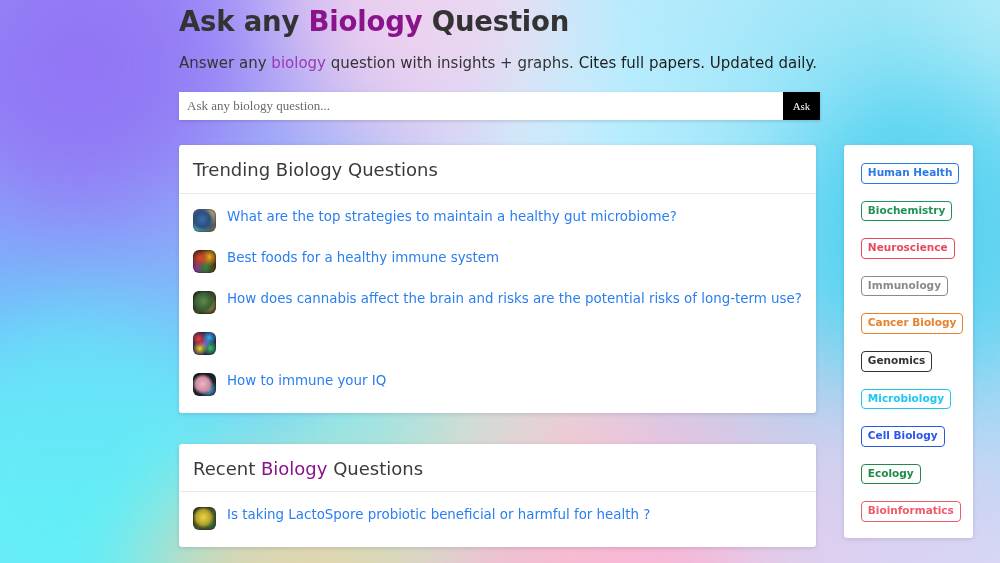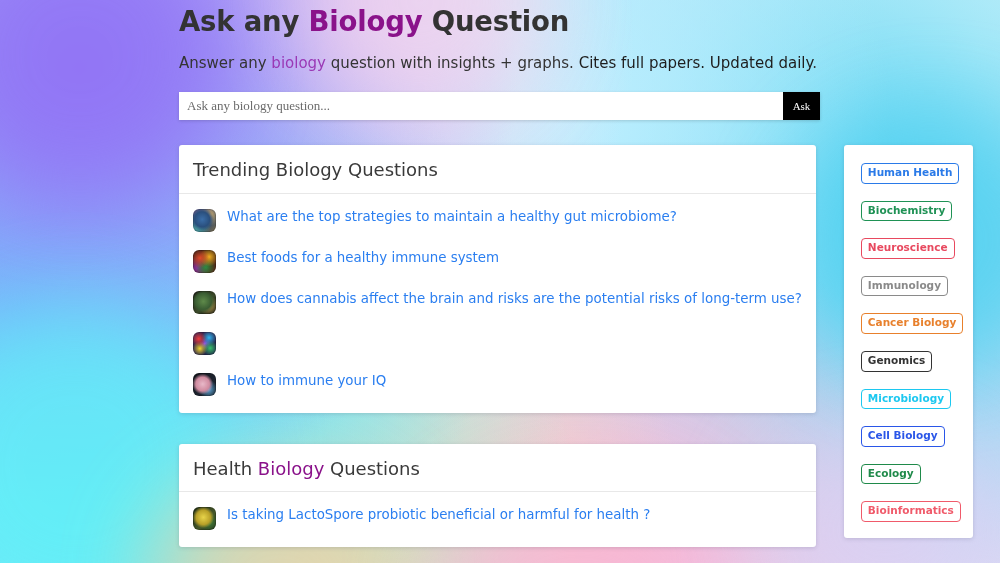--- a/index.html
+++ b/index.html
@@ -265,21 +265,21 @@
               <div class="thumb th-fields"></div>
             </div>
             <div class="q-row">
               <div class="thumb th-iq"></div>
               <a class="q-link" href="#">How to immune your IQ</a>
             </div>
           </div>
       </div>
 
       <div class="card">
-        <div class="card-header"><span>Health </span><span class="accent">Biology</span><span> Questions</span></div>
+        <div class="card-header"><span>Recent </span><span class="accent">Biology</span><span> Questions</span></div>
         <div class="card-body" id="recent-list">
             <div class="q-row">
               <div class="thumb th-lacto"></div>
               <a class="q-link" href="#">Is taking LactoSpore probiotic beneficial or harmful for health ?</a>
             </div>
           </div>
       </div>
 
     </div>
 

